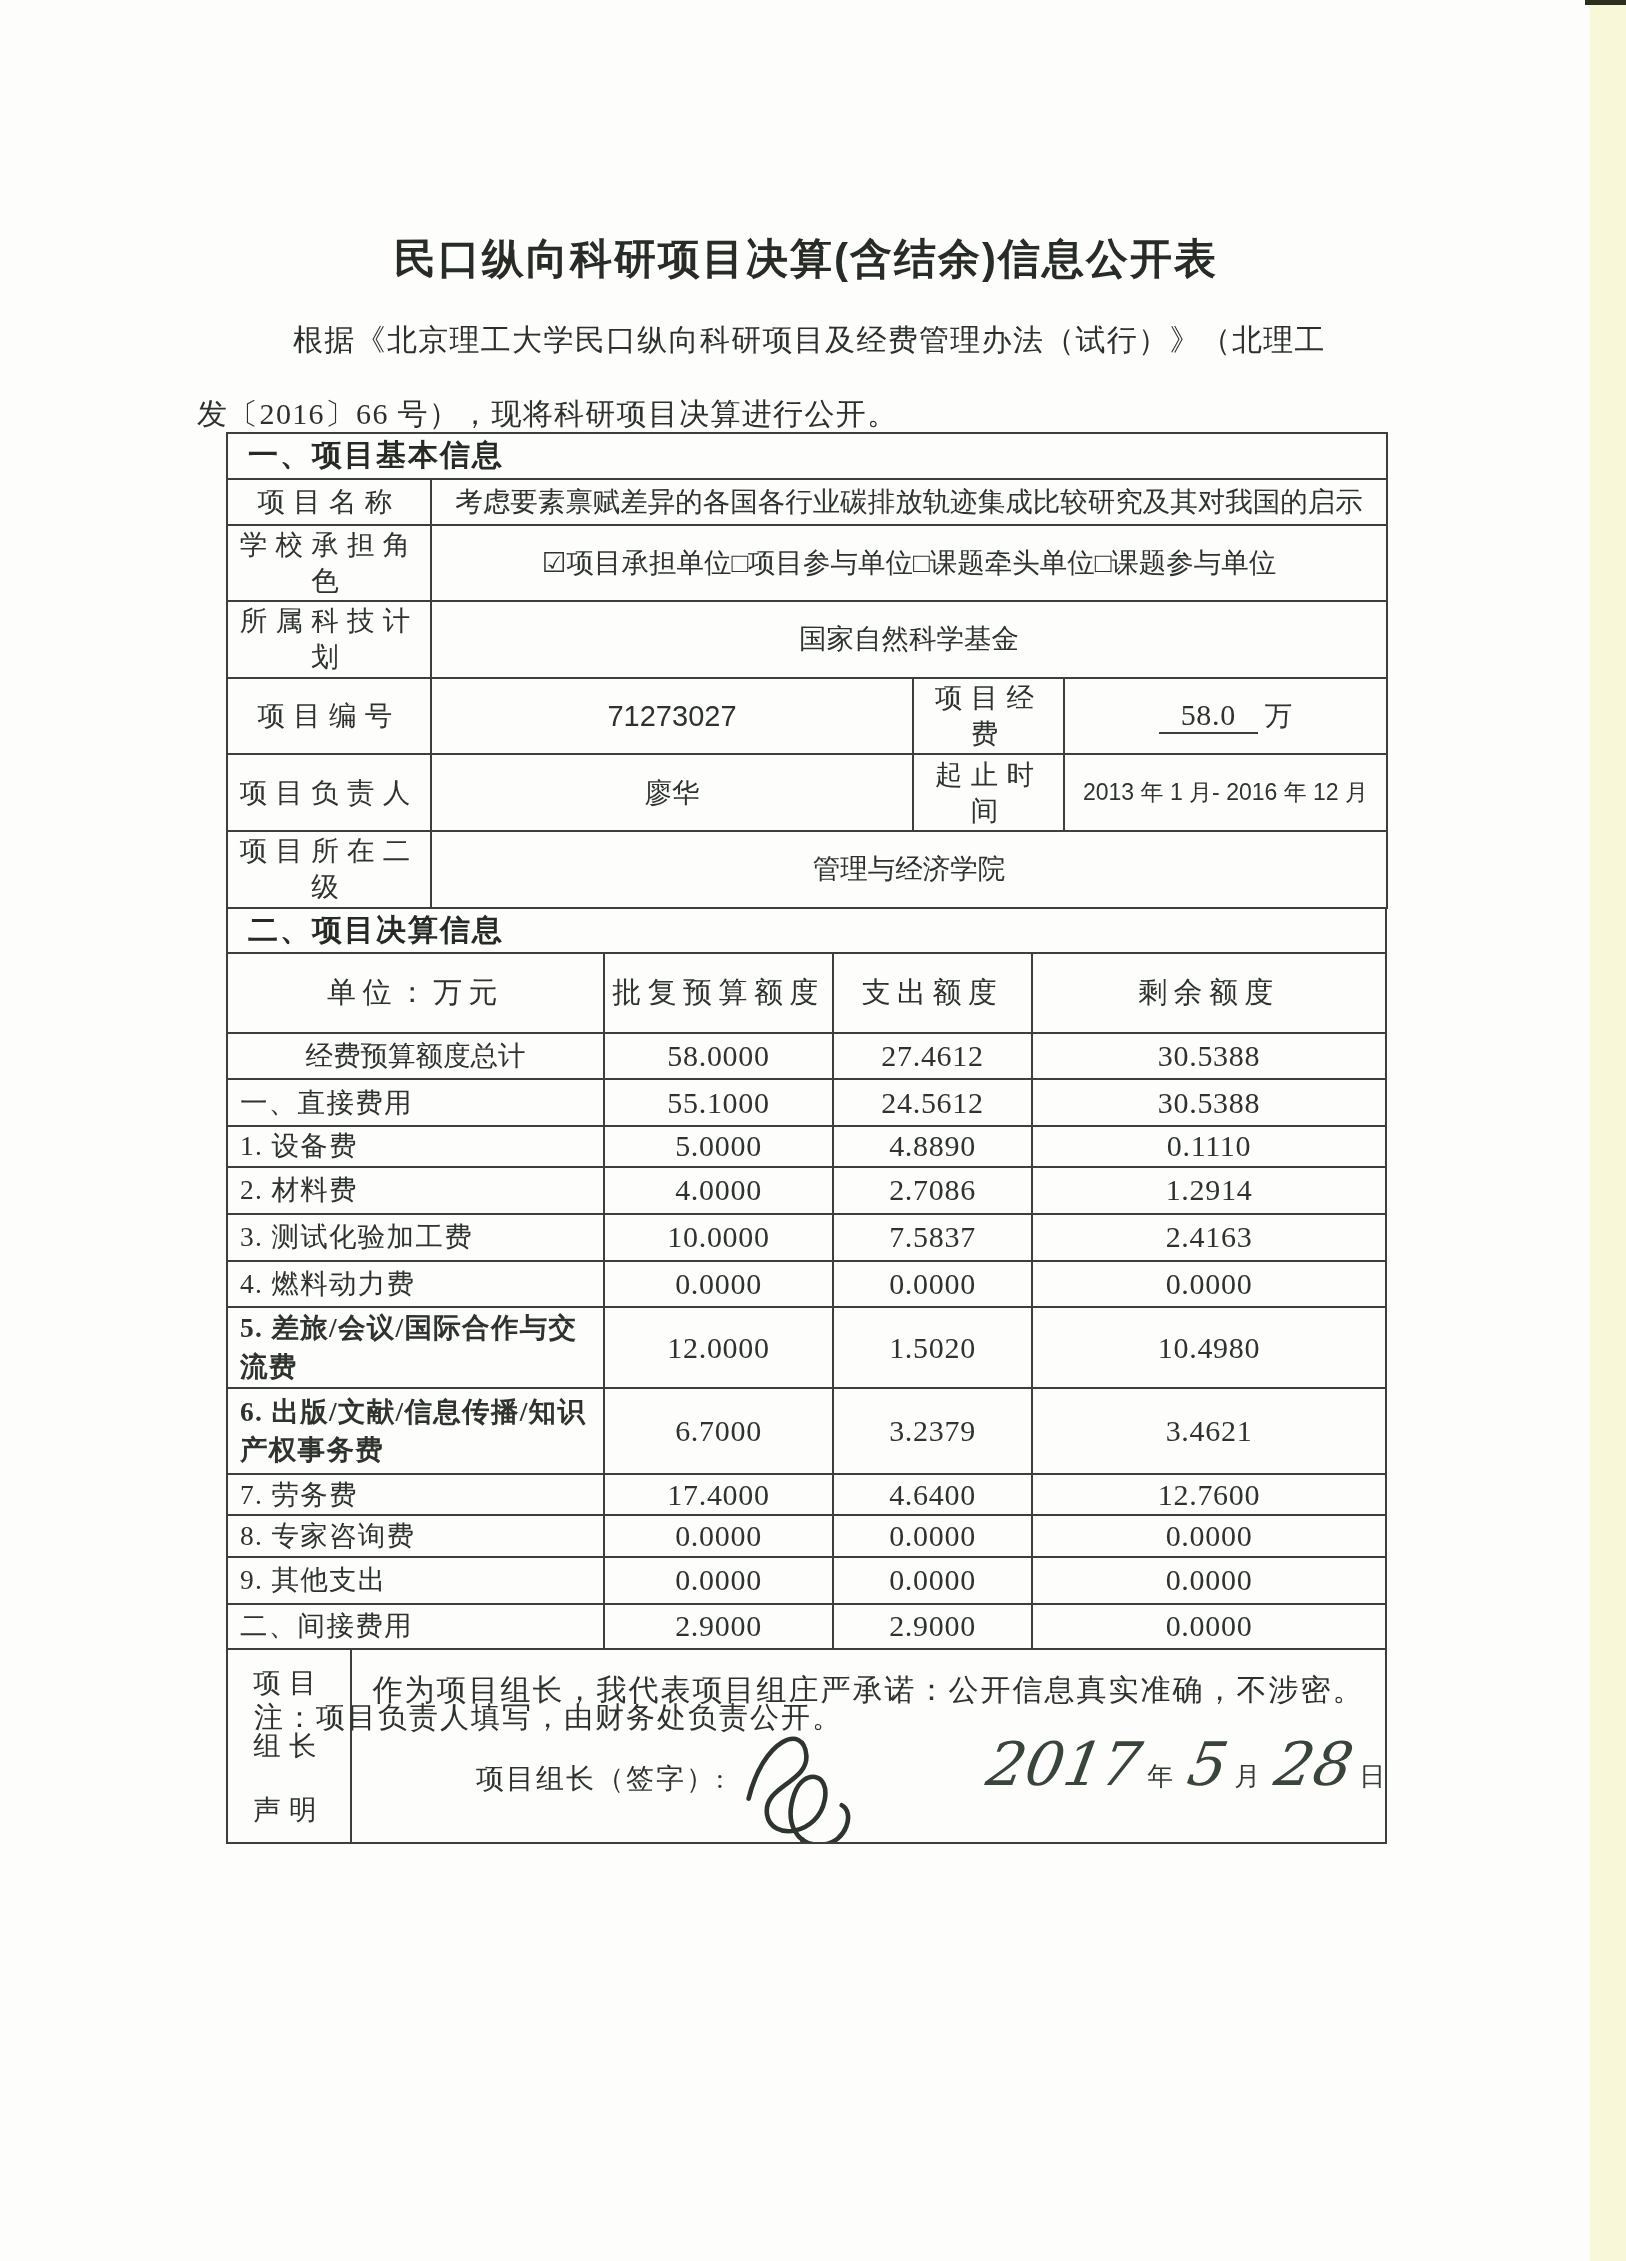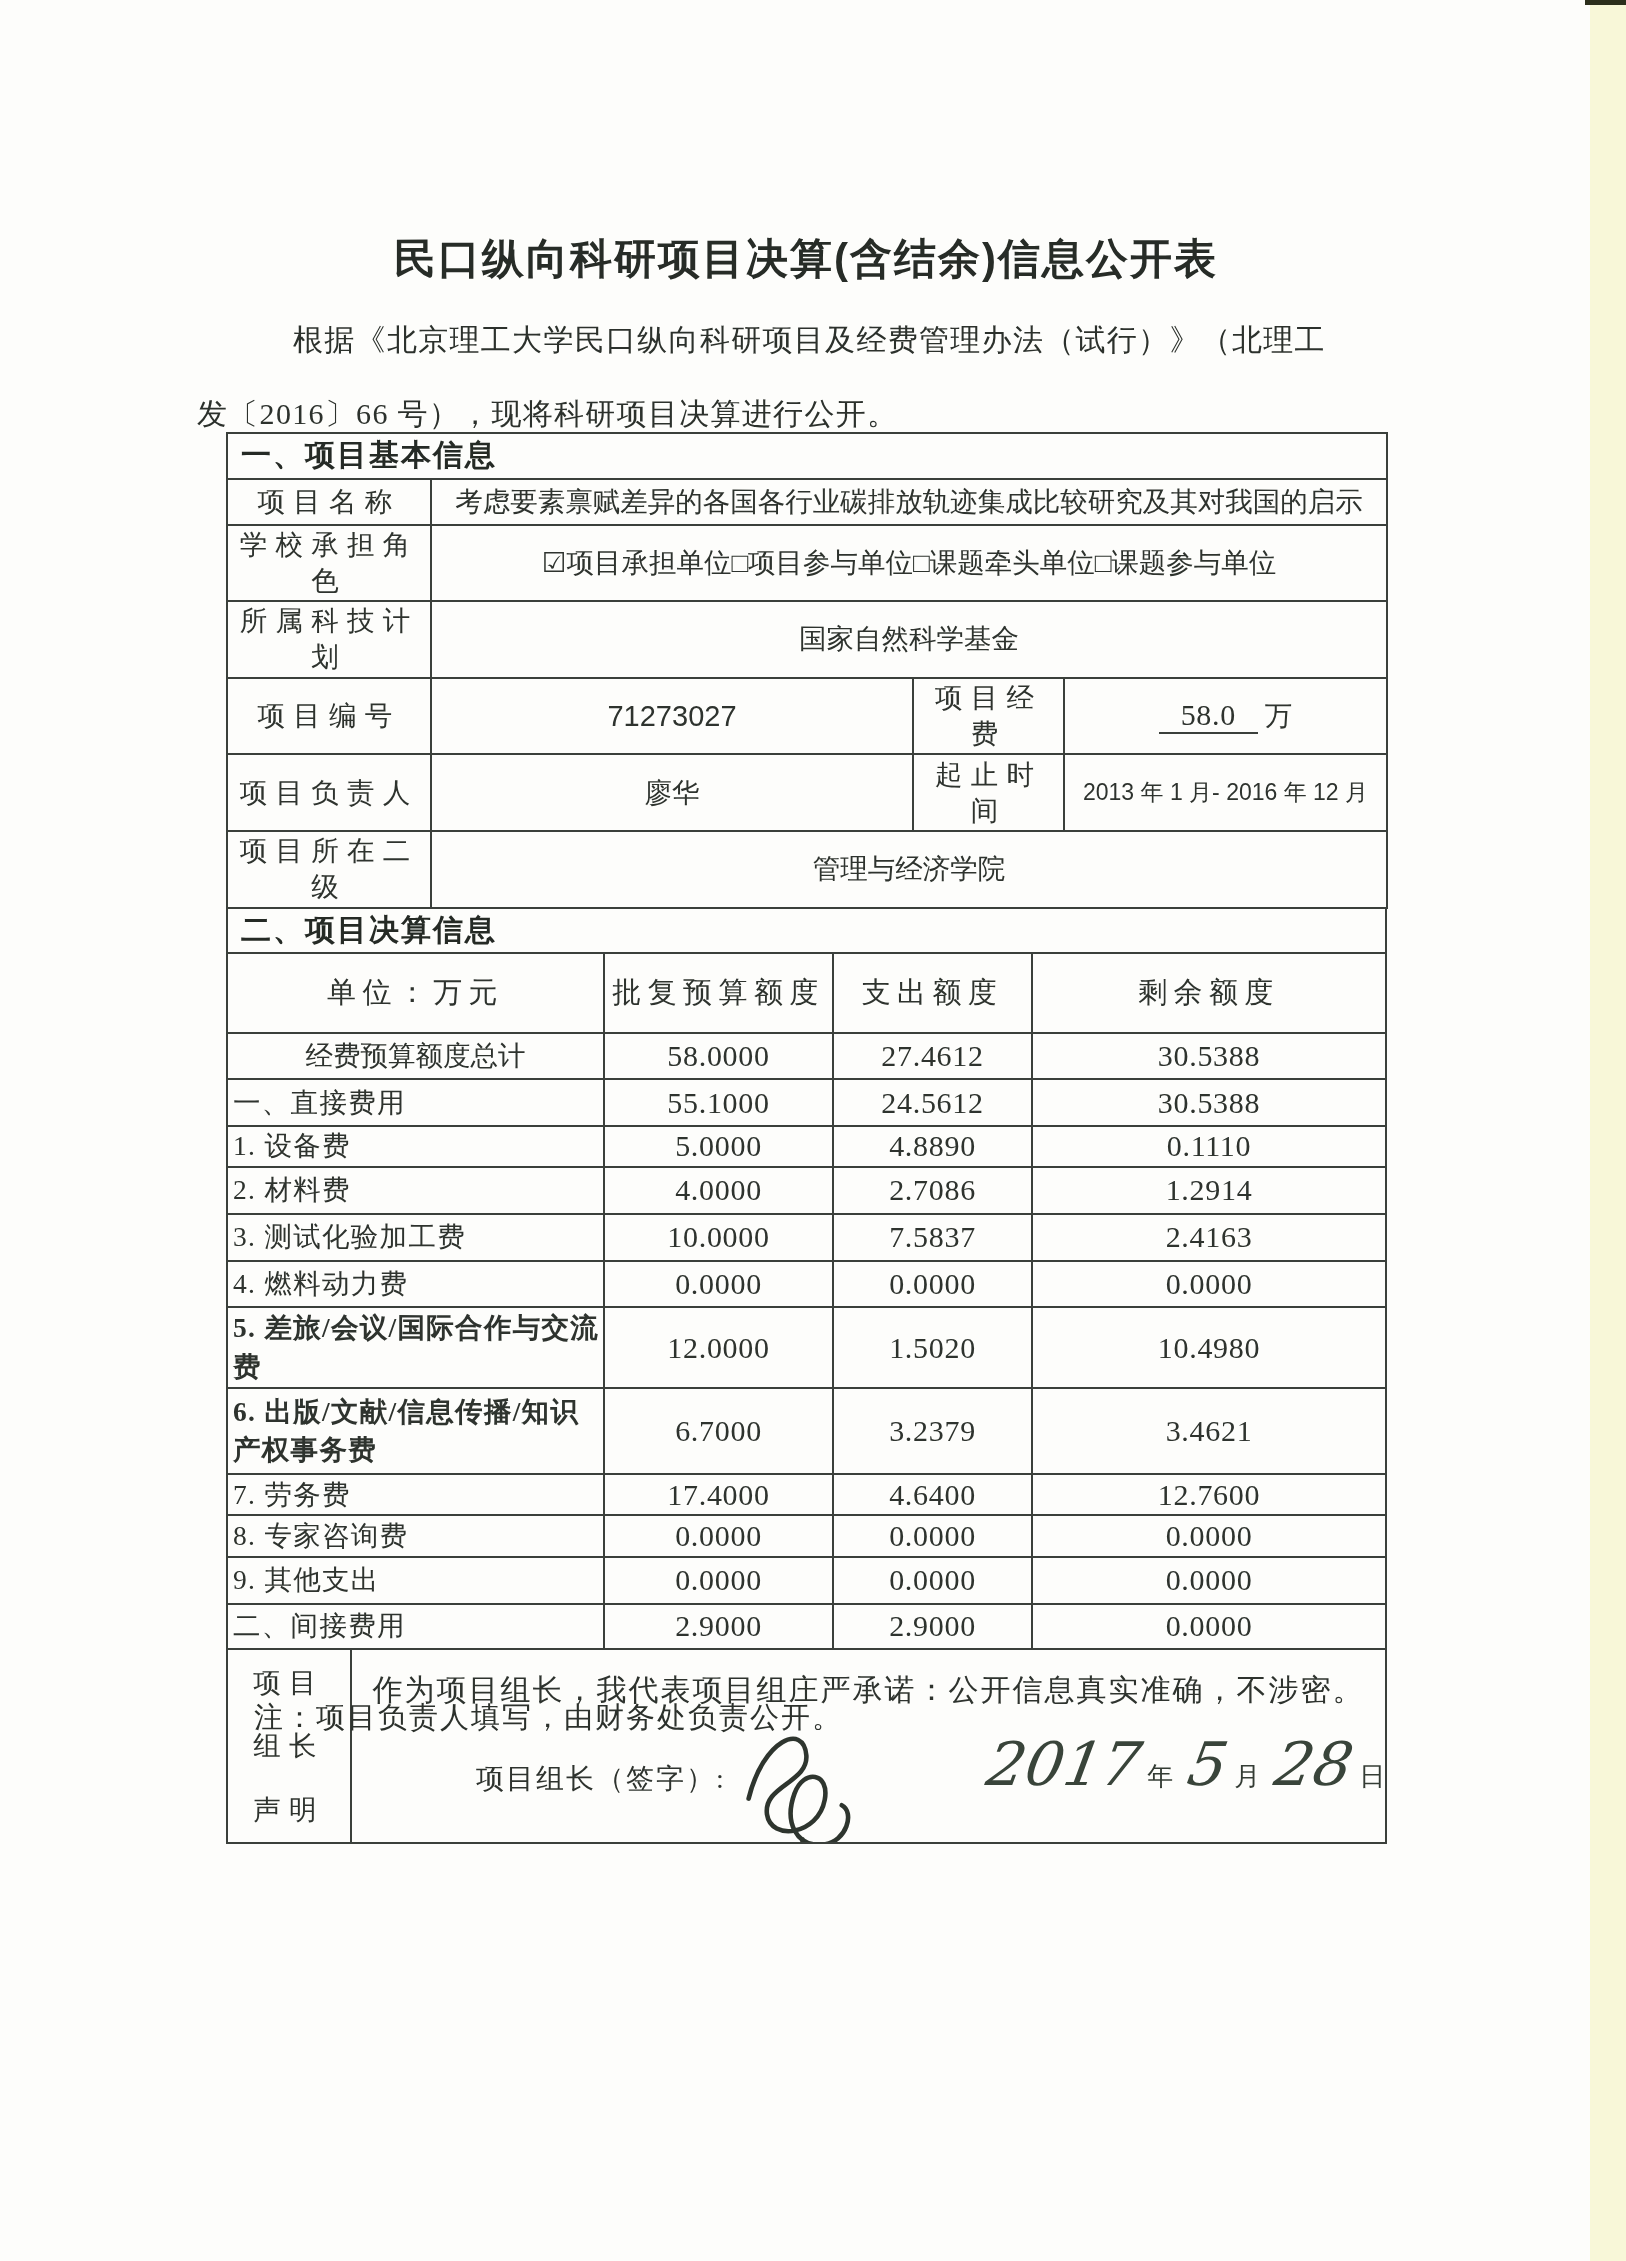--- a/index.html
+++ b/index.html
@@ -38,28 +38,28 @@
     border:2px solid #3b403b;
     font-size:27.5px;color:#2e332e;
     padding:1.3px 3.9px;
     text-align:center;vertical-align:middle;
     overflow:hidden;
   }
   .sec-head td{
     text-align:left;
     font-family:"Liberation Sans","DejaVu Sans",sans-serif;
     font-weight:bold;font-size:30px;letter-spacing:2px;
-    padding-left:13px;height:41px;color:#252a25;
+    padding-left:20px;height:41px;color:#252a25;
   }
   .lbl{letter-spacing:0.30em;}
   .num{font-size:30px;letter-spacing:0.7px;}
   .sans-num{font-family:"Liberation Sans","DejaVu Sans",sans-serif;font-size:29px;}
   .small-val{font-family:"Liberation Sans","DejaVu Sans",sans-serif;font-size:23px;letter-spacing:0;}
   .underlined{border-bottom:2px solid #3b403b;padding:0 22px 1px 22px;}
-  .left-lbl{text-align:left;padding-left:5px;letter-spacing:1.3px;}
+  .left-lbl{text-align:left;padding-left:12px;letter-spacing:1.3px;}
   .two-line{line-height:1.4;font-weight:bold;}
   .col-head{letter-spacing:0.22em;font-size:29px;}
   
   .decl-side{line-height:2.3;letter-spacing:0.3em;font-size:27.5px;}
   .decl-cell{position:relative;text-align:left;padding:0;}
   .decl-statement{
     position:absolute;top:19.7px;left:0;width:100%;
     text-align:center;font-size:30px;letter-spacing:2px;
   }
   .sign-label{position:absolute;top:110px;left:124px;font-size:28px;letter-spacing:2px;}

